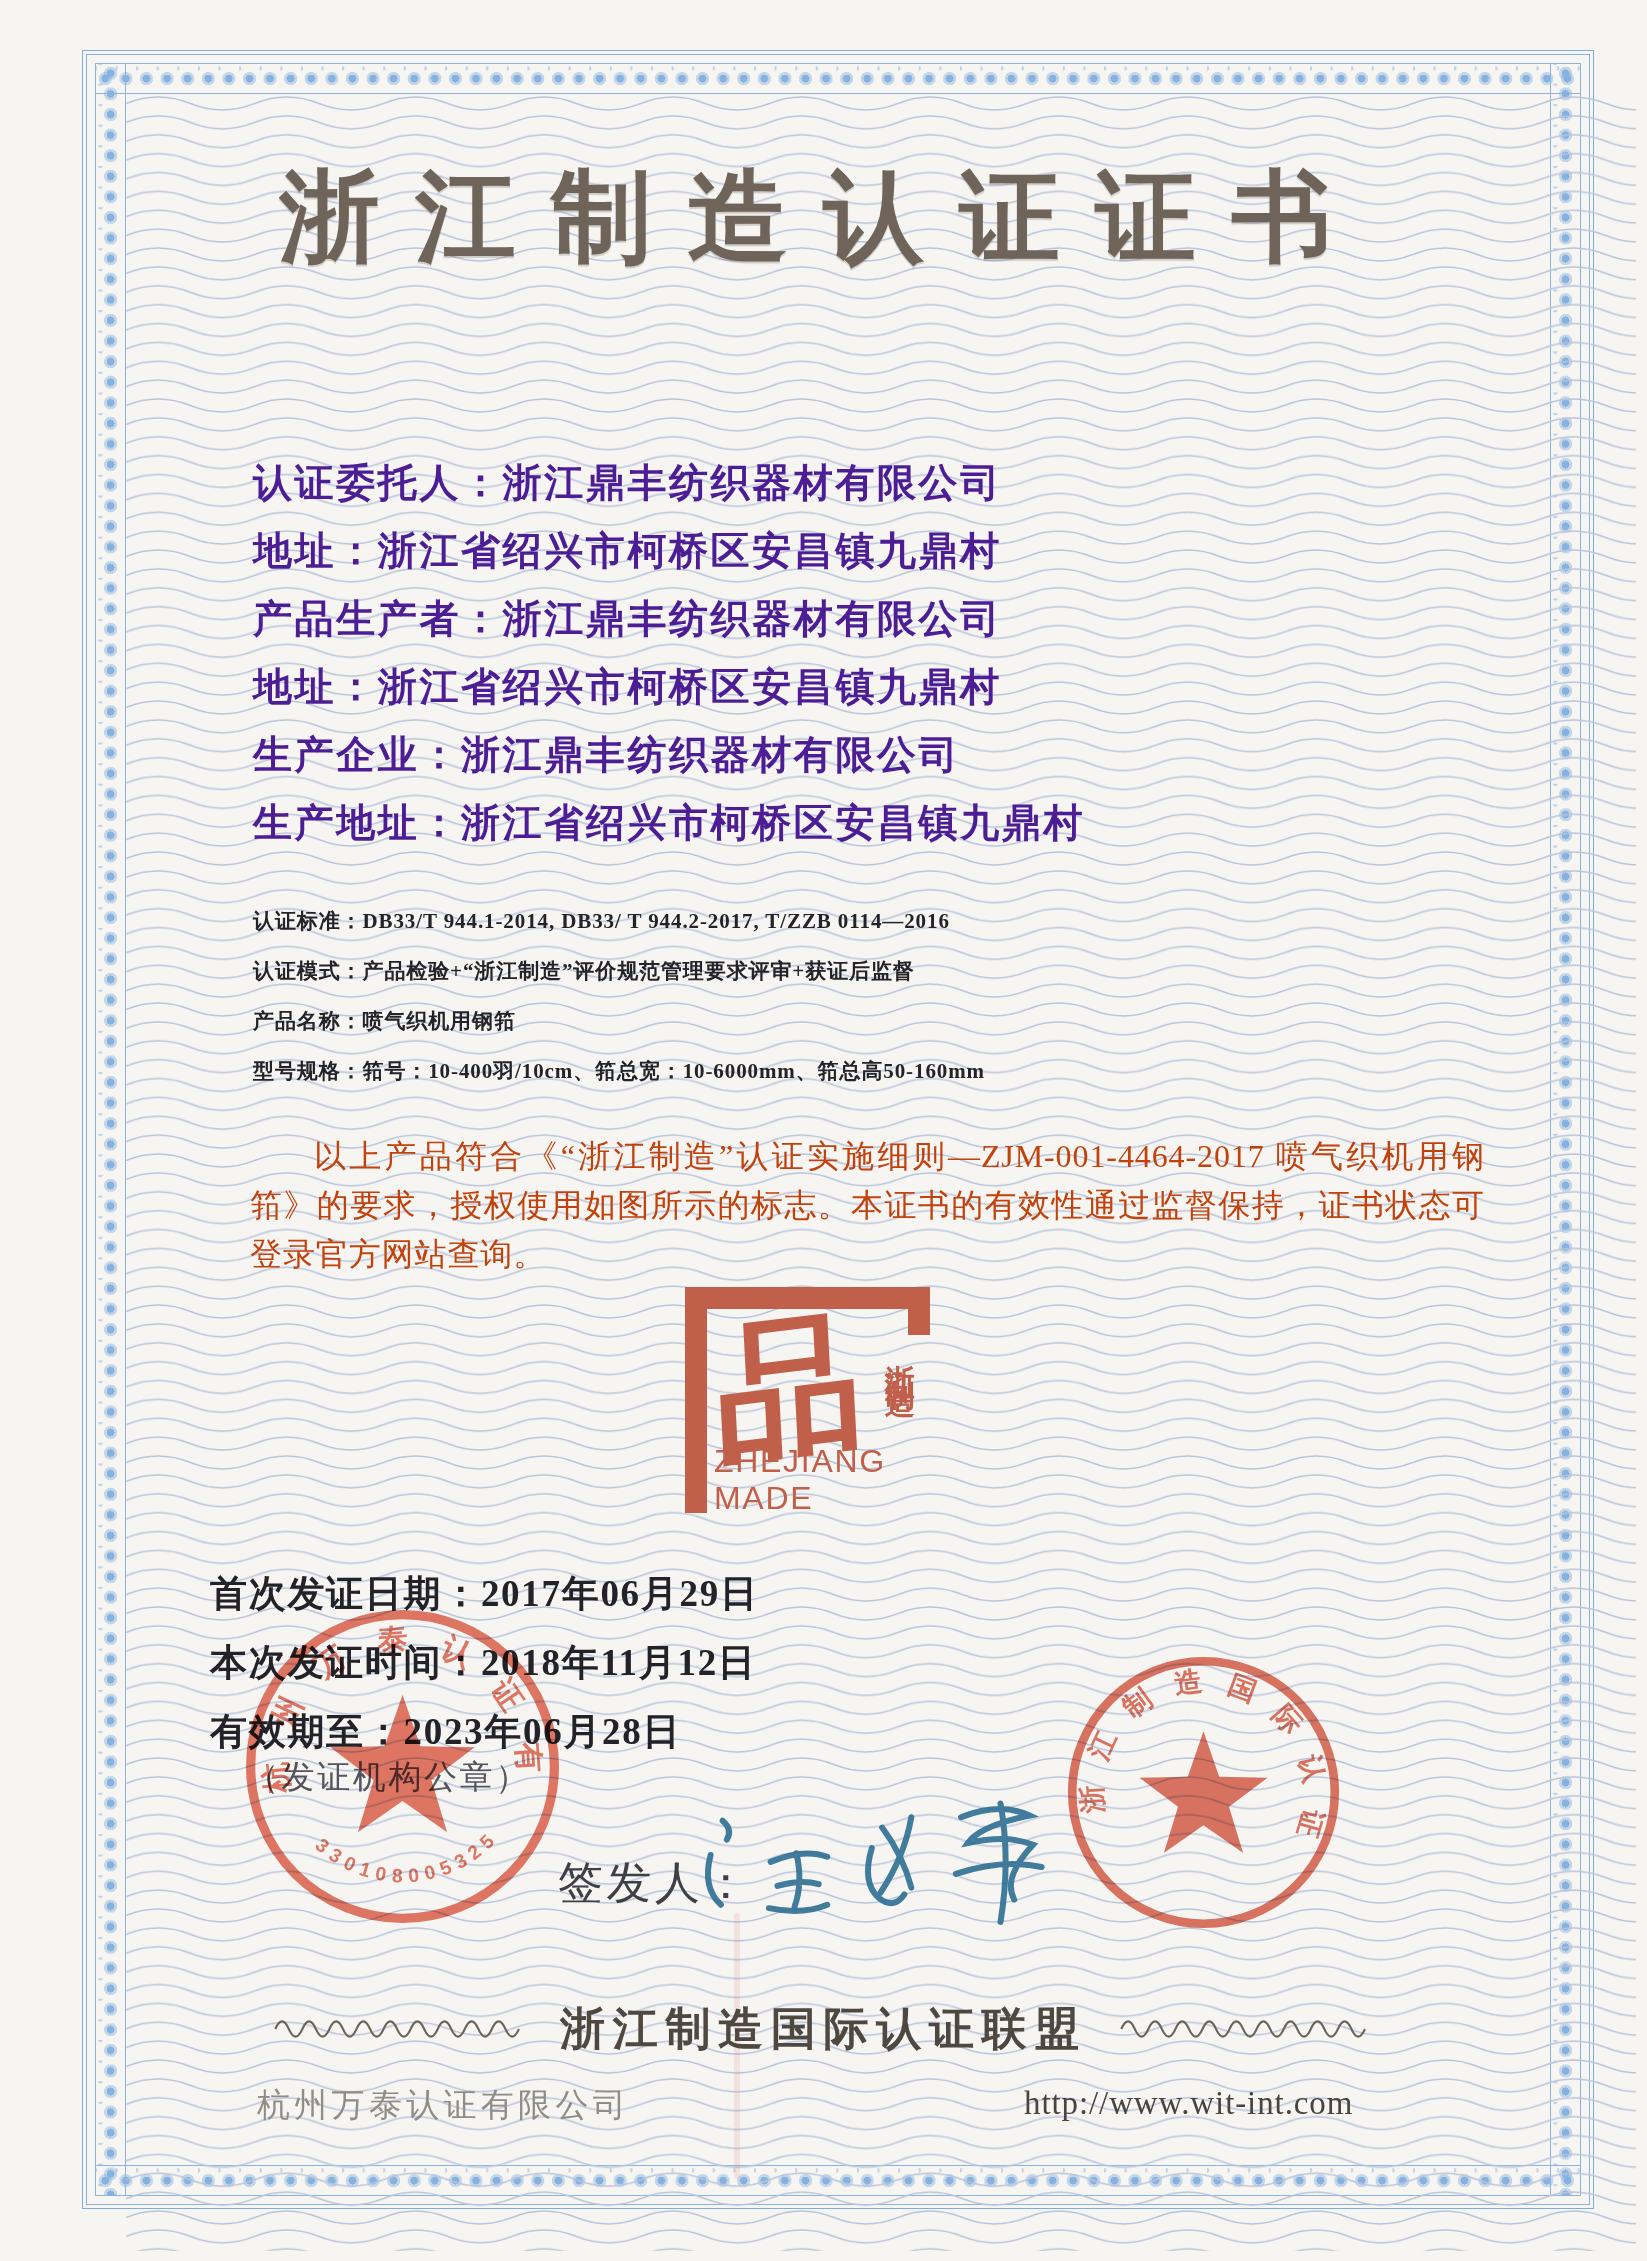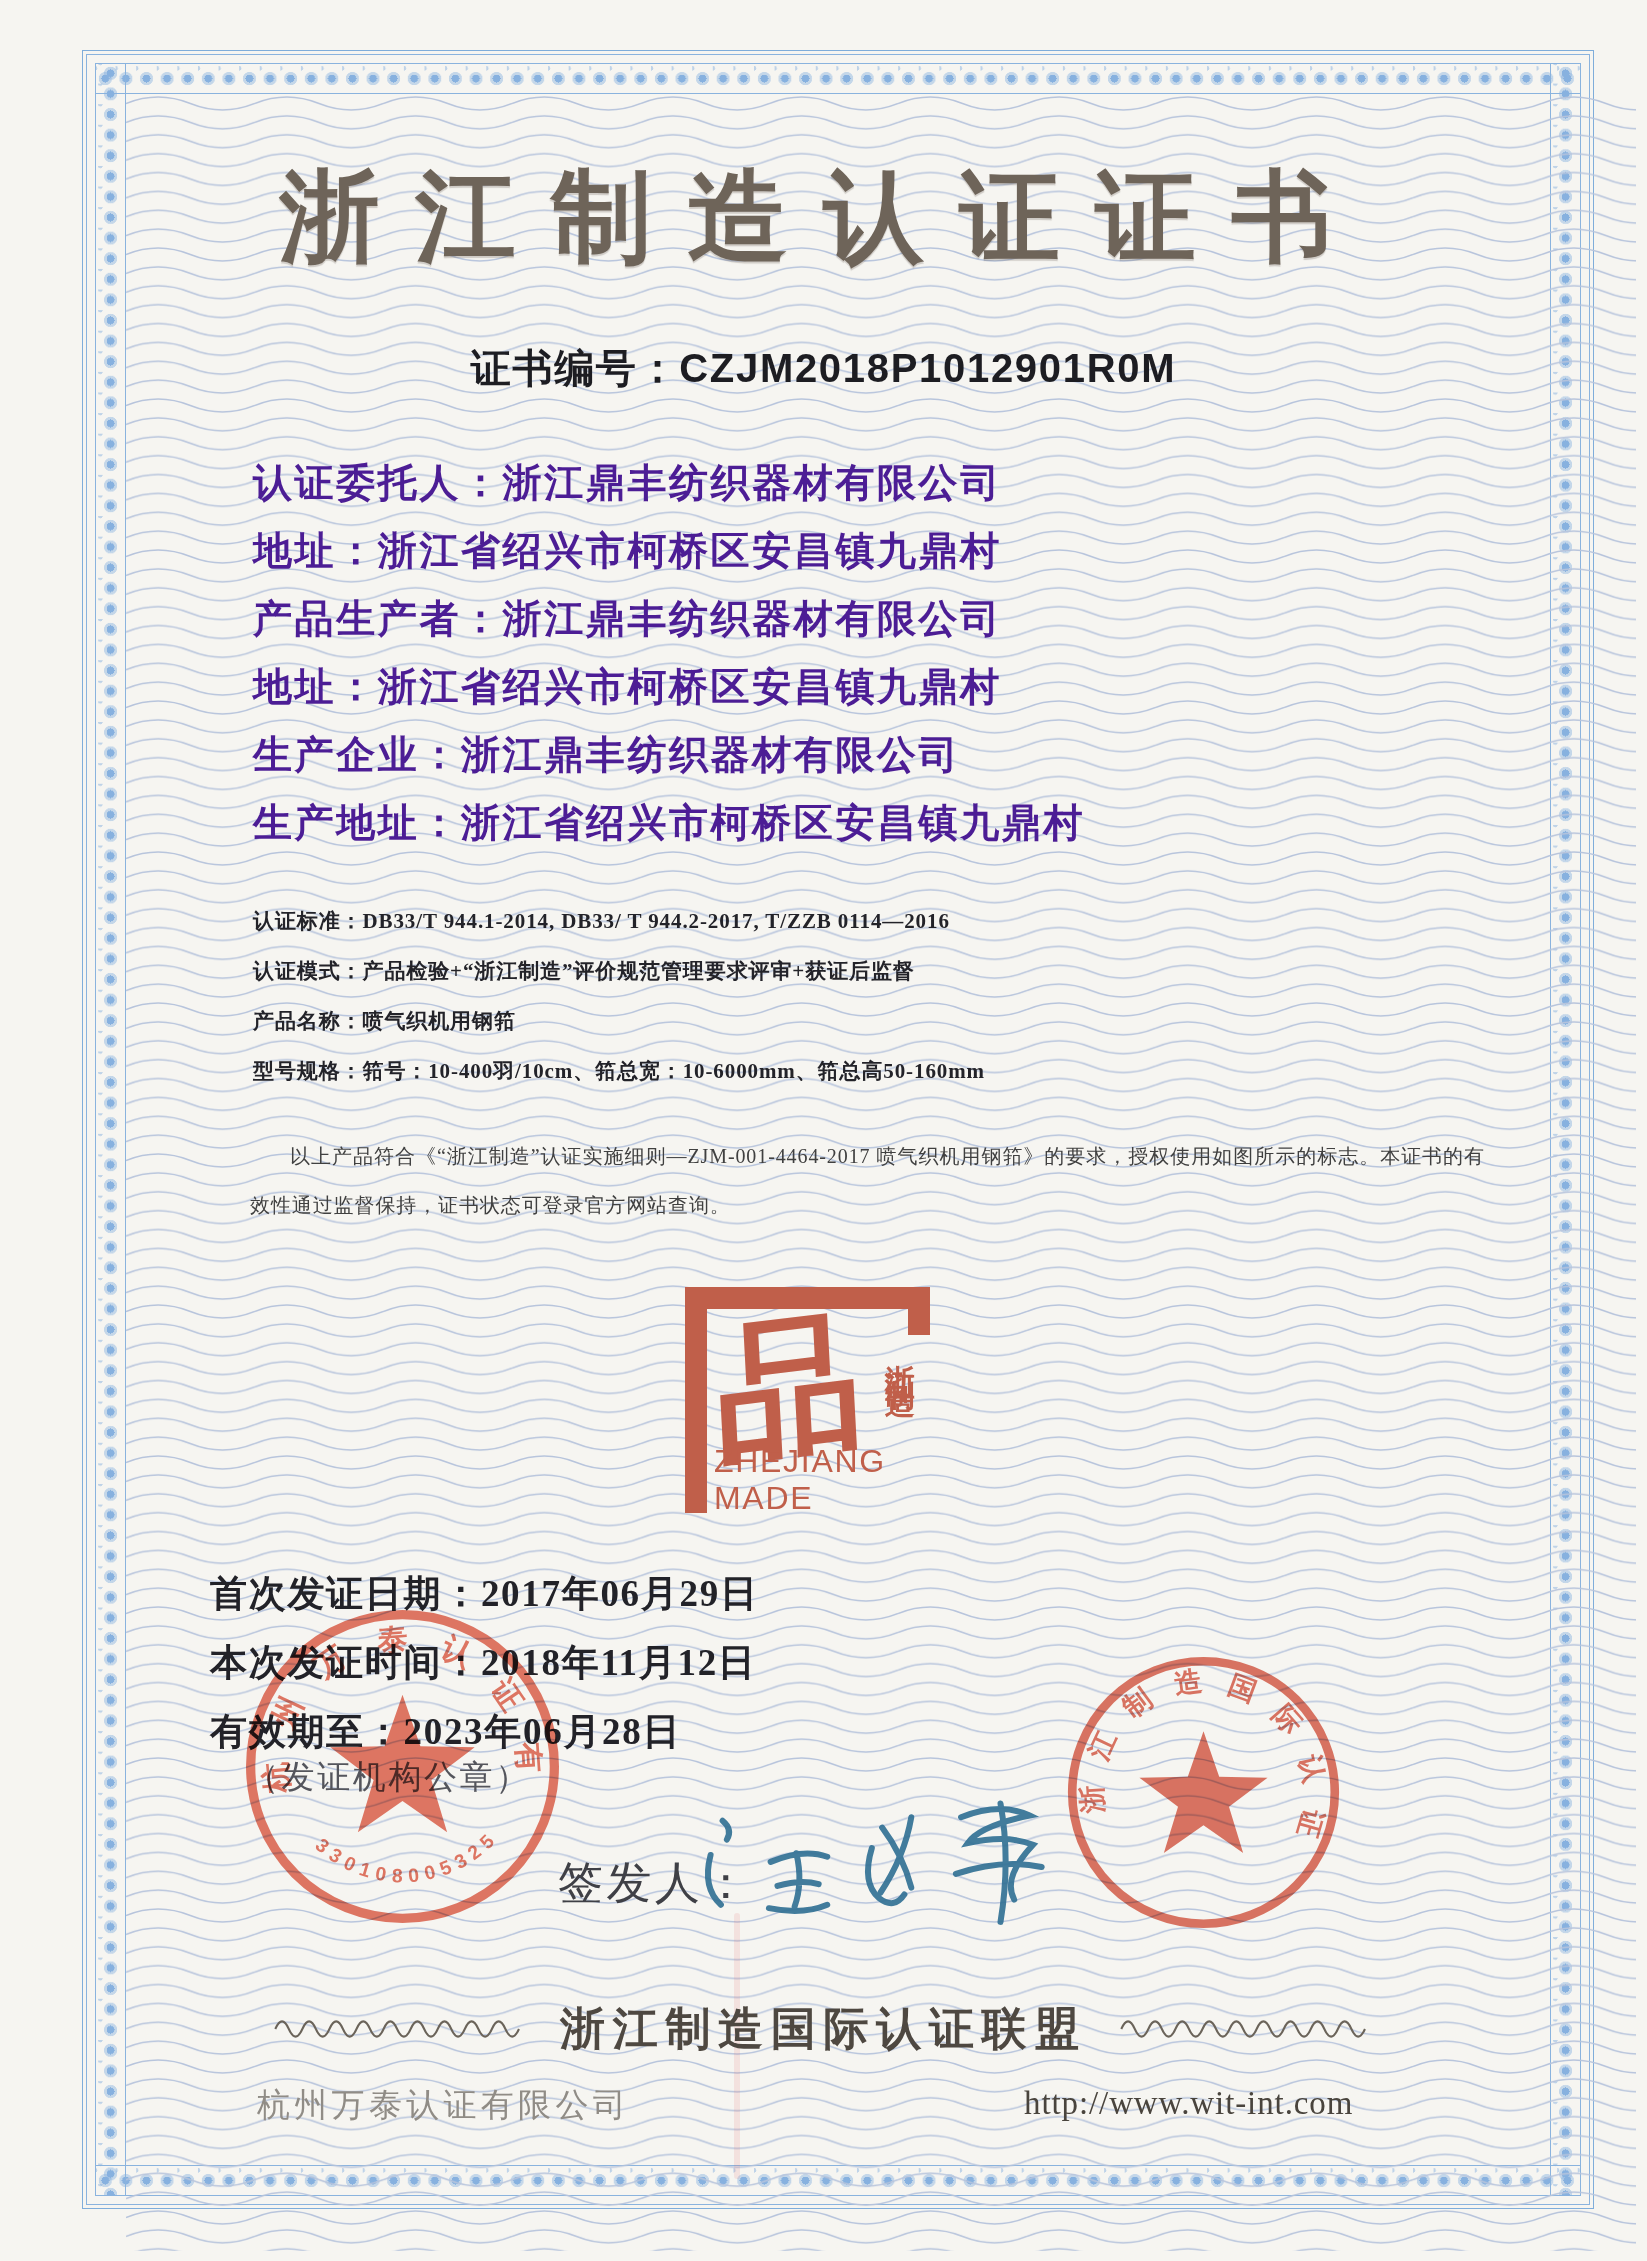--- a/index.html
+++ b/index.html
@@ -39,21 +39,21 @@
   .certnum{left:0;right:0;top:341px;text-align:center;white-space:nowrap;
     font-family:"Liberation Sans","DejaVu Sans",sans-serif;
     font-size:40px;font-weight:700;color:#1d1d22;letter-spacing:1.7px;}
   .fields{left:253px;top:449px;}
   .field-row{height:68px;display:flex;align-items:center;white-space:nowrap;
     font-size:39px;font-weight:700;color:#4c1d95;letter-spacing:2.6px;}
   .specs{left:253px;top:896px;}
   .spec-row{height:50px;display:flex;align-items:center;white-space:nowrap;
     font-size:21px;font-weight:600;color:#232329;letter-spacing:0.9px;}
   .statement{left:250px;top:1132px;width:1235px;
-    font-size:20px;line-height:49px;color:#404040;font-weight:500;
+    font-size:32px;line-height:49px;color:#c2410c;font-weight:500;
     text-align:justify;text-align-last:left;text-indent:2em;letter-spacing:0.9px;}
 
   
   .logo{left:685px;top:1287px;width:245px;height:233px;color:#c05f4a;}
   .logo .bar{position:absolute;background:#c05f4a;}
   .bar-top{left:0;top:0;right:0;height:22px;}
   .bar-left{left:0;top:0;width:22px;bottom:6.9px;}
   .bar-stub{right:0;top:0;width:22px;height:48px;}
   .logo-mark{position:absolute;left:22px;top:15.4px;width:163px;height:172px;
     font-size:148px;font-weight:700;line-height:172px;text-align:center;
@@ -105,23 +105,20 @@
         </pattern>
       </defs>
       <rect width="100%" height="100%" fill="url(#wv)"></rect>
     </svg>
   </div>
 
   <div class="abs scan-artifact"></div>
 
   <div class="abs title">浙江制造认证证书</div>
 
-  <div class="abs certnum">
-    <span>证书编号：</span><span>CZJM2018P1012901R0M</span>
-  </div>
 
   <div class="abs fields">
 
       <div class="field-row">
         <span>认证委托人：</span>
         <span>浙江鼎丰纺织器材有限公司</span>
       </div>
 
       <div class="field-row">
         <span>地址：</span>

